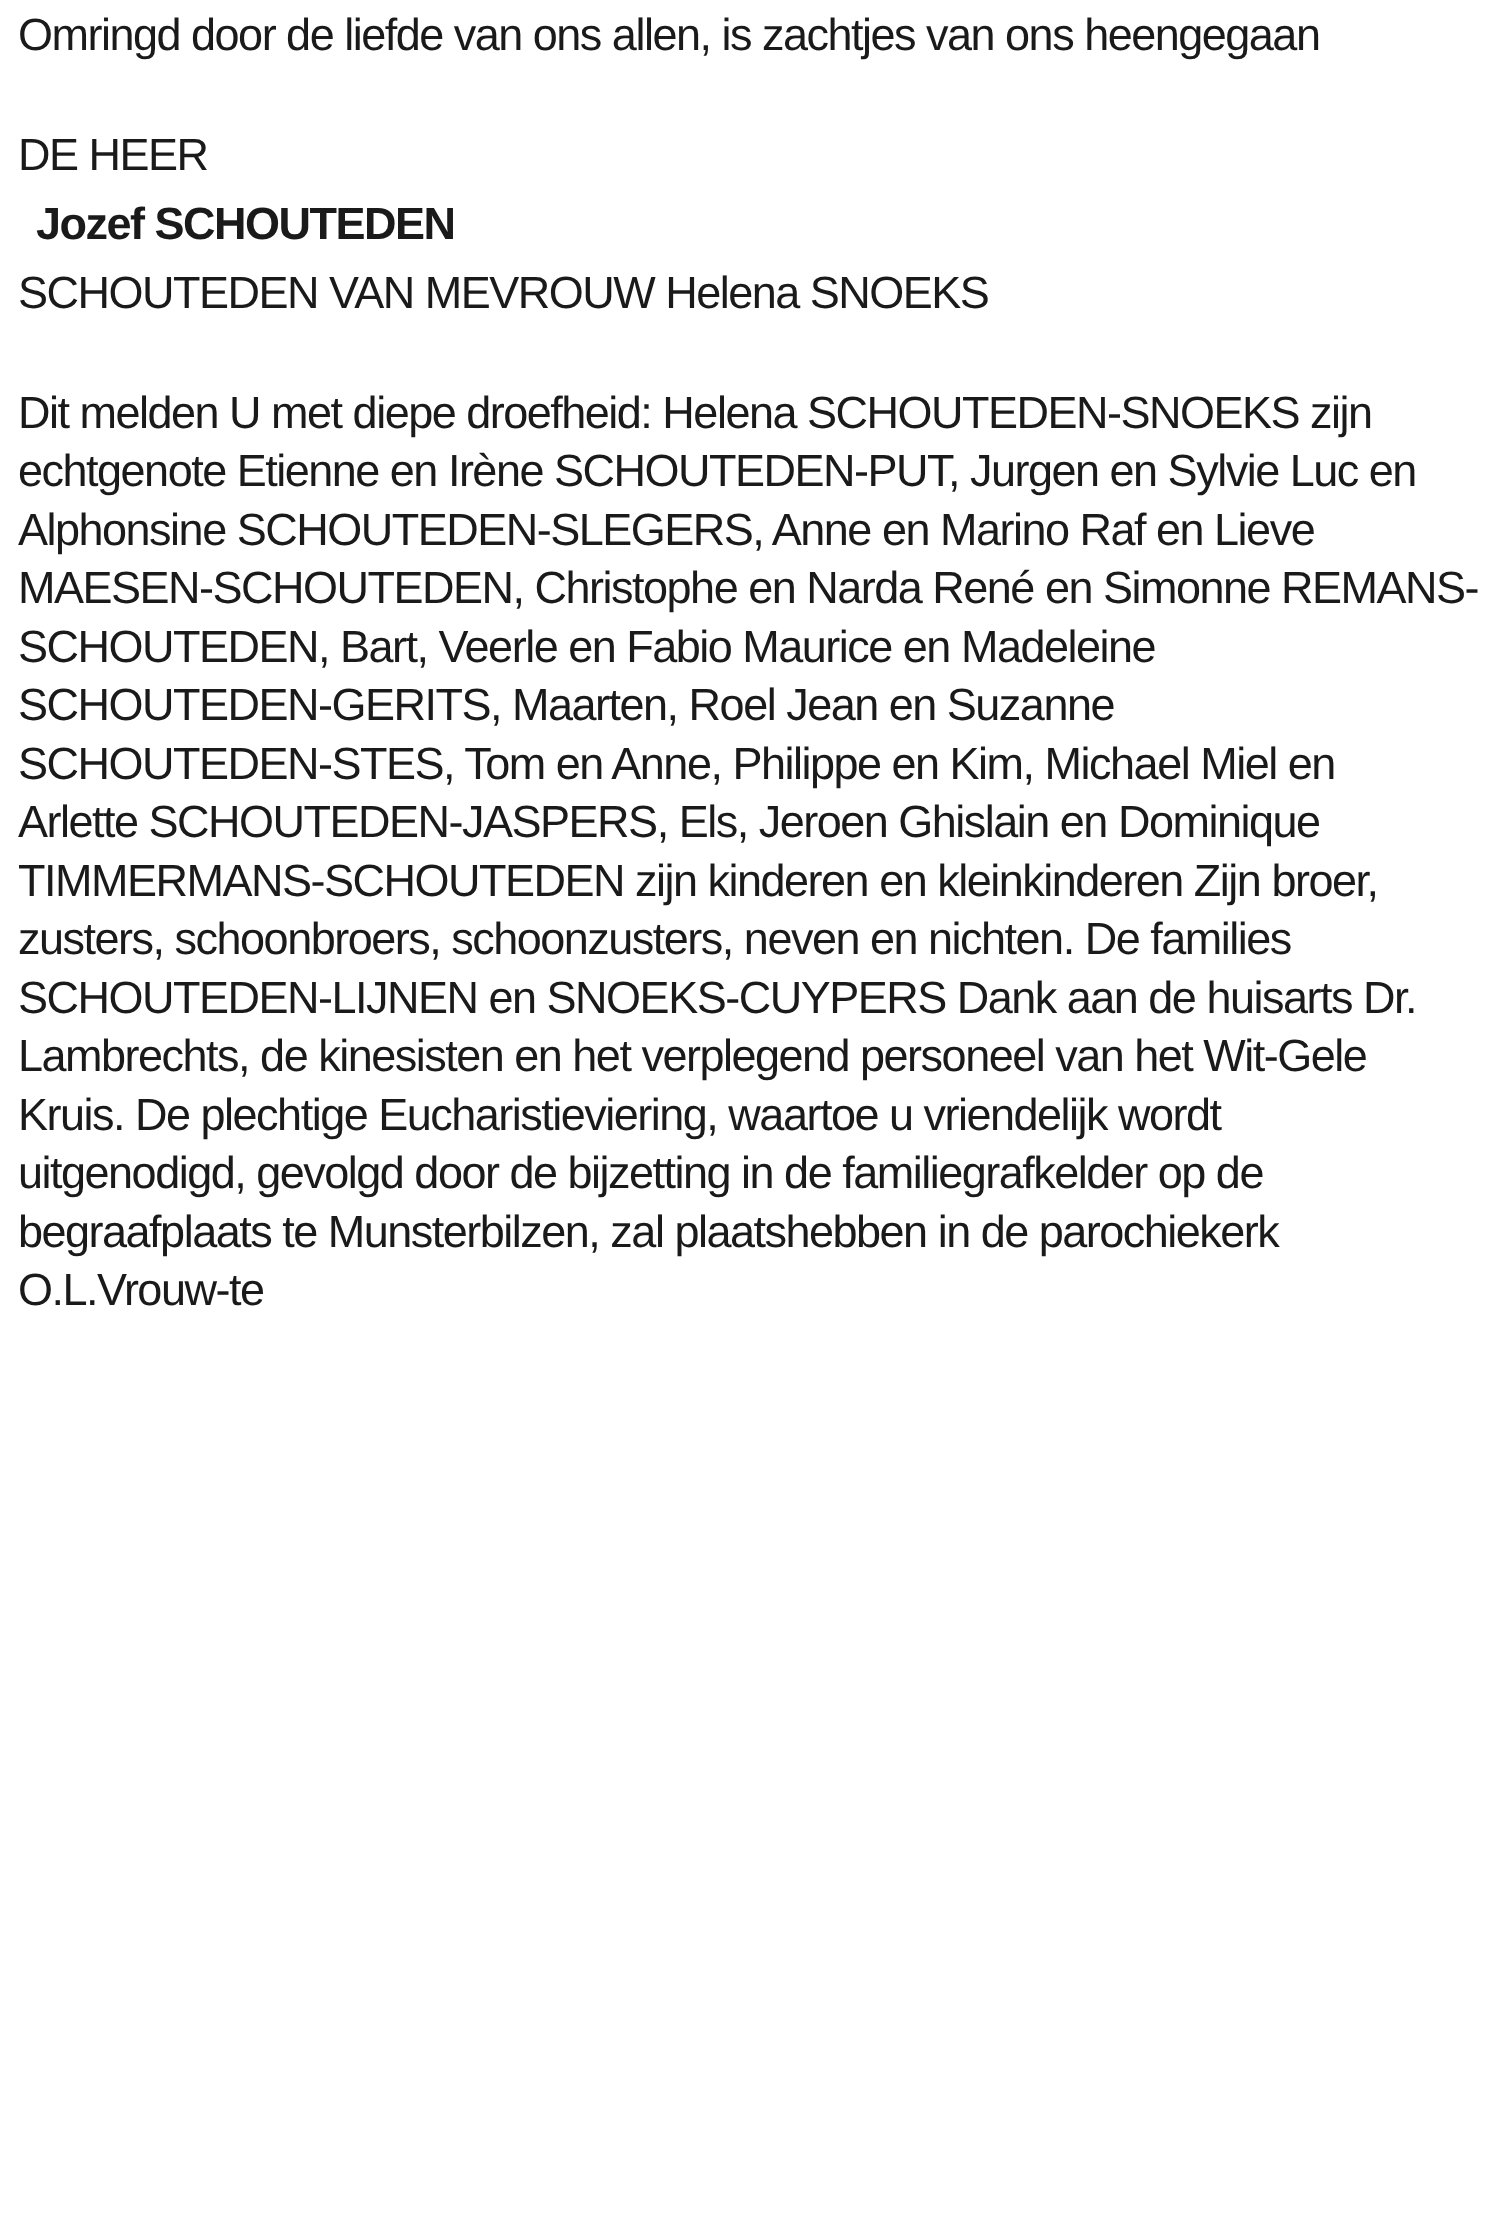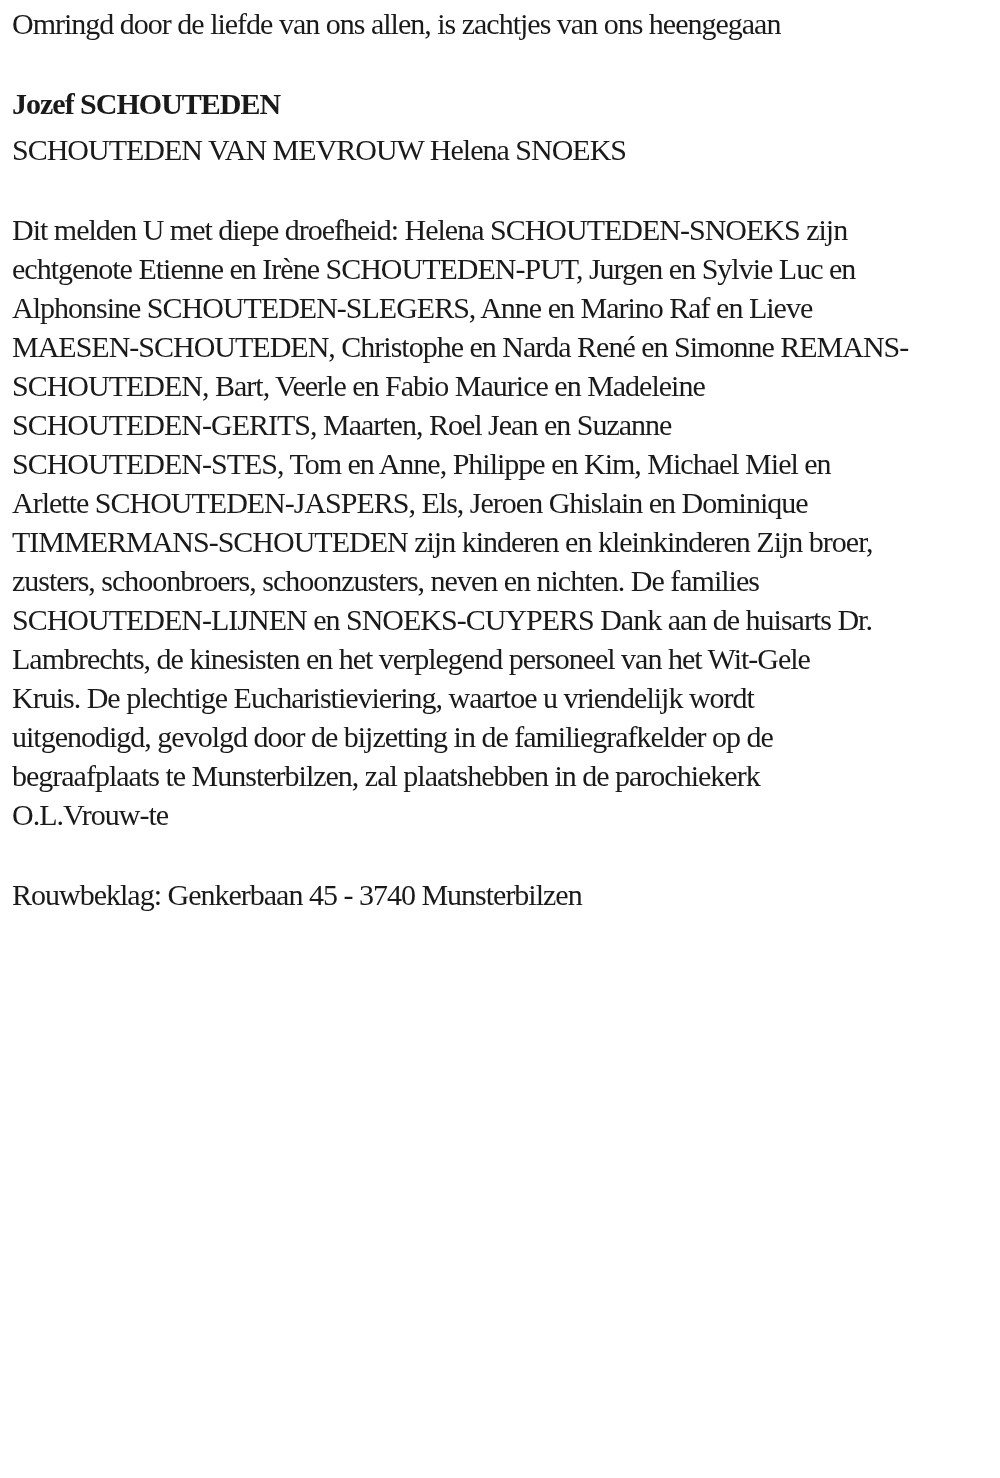--- a/index.html
+++ b/index.html
@@ -13,35 +13,36 @@
     color: #1a1a1a;
     padding: 4px 6px 20px 12px;
   }
   .doc p {
     font-size: 30px;
     line-height: 39px;
     letter-spacing: -1px;
     white-space: pre-line;
     margin: 0 0 41px 0;
     font-weight: 400;
-    font-family: Liberation Serif, serif;
   }
   .doc p.tight {
     margin-bottom: 7px;
   }
   .doc p.bold {
     font-weight: 700;
+    margin-left: 12px;
   }
 </style>
 </head>
 <body style="background: rgb(255, 255, 255); color: rgb(26, 26, 26);">
 
 <main class="doc">
   <p>Omringd door de liefde van ons allen, is zachtjes van ons heengegaan</p>
 
+  <p class="tight">DE HEER</p>
 
   <p class="tight bold">Jozef SCHOUTEDEN</p>
 
   <p>SCHOUTEDEN VAN MEVROUW Helena SNOEKS</p>
 
 
 
   <p>Dit melden U met diepe droefheid: Helena SCHOUTEDEN-SNOEKS zijn
 echtgenote Etienne en Irène SCHOUTEDEN-PUT, Jurgen en Sylvie Luc en
 Alphonsine SCHOUTEDEN-SLEGERS, Anne en Marino Raf en Lieve
@@ -52,15 +53,14 @@
 Arlette SCHOUTEDEN-JASPERS, Els, Jeroen Ghislain en Dominique
 TIMMERMANS-SCHOUTEDEN zijn kinderen en kleinkinderen Zijn broer,
 zusters, schoonbroers, schoonzusters, neven en nichten. De families
 SCHOUTEDEN-LIJNEN en SNOEKS-CUYPERS Dank aan de huisarts Dr.
 Lambrechts, de kinesisten en het verplegend personeel van het Wit-Gele
 Kruis. De plechtige Eucharistieviering, waartoe u vriendelijk wordt
 uitgenodigd, gevolgd door de bijzetting in de familiegrafkelder op de
 begraafplaats te Munsterbilzen, zal plaatshebben in de parochiekerk
 O.L.Vrouw-te</p>
 
-  <p>Rouwbeklag: Genkerbaan 45 - 3740 Munsterbilzen</p>
 
 </main>
 
 </body></html>

